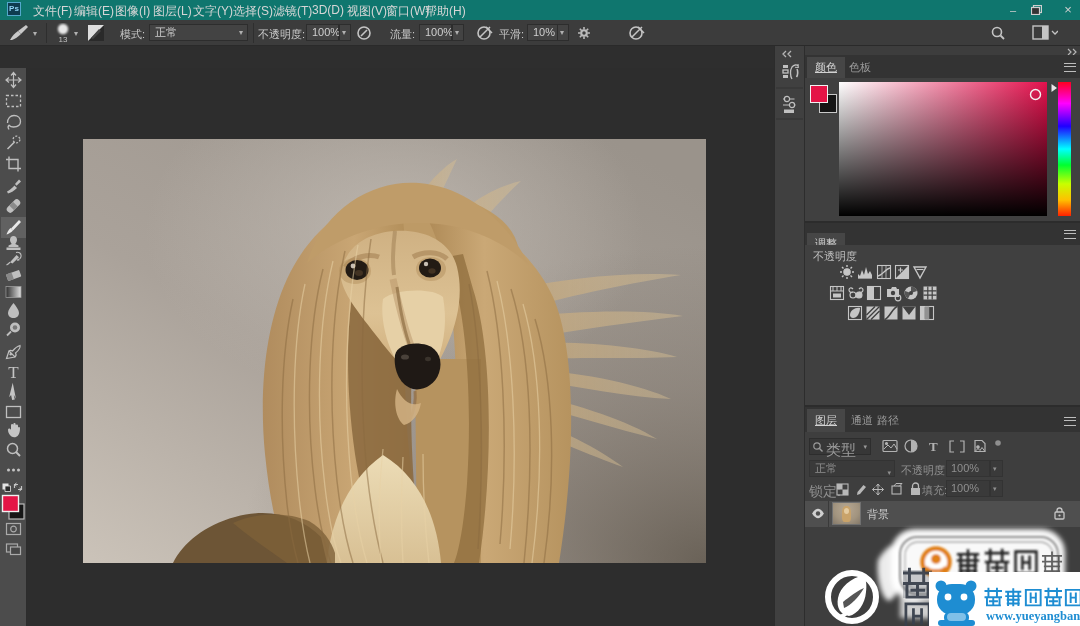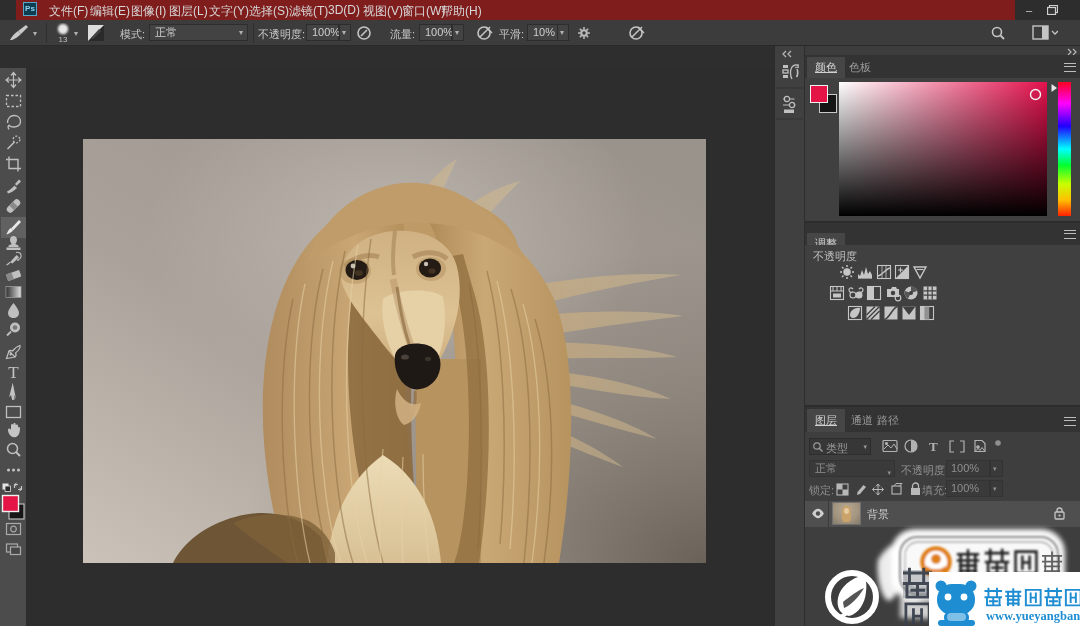--- a/index.html
+++ b/index.html
@@ -1,20 +1,20 @@
 <!DOCTYPE html>
 <html><head>
 <meta charset="utf-8">
 <style>
 html,body{margin:0;padding:0;}
 body{width:1080px;height:626px;overflow:hidden;background:#2d2d2d;font-family:"Liberation Sans",sans-serif;-webkit-font-smoothing:antialiased;}
 #app{position:relative;width:1080px;height:626px;}
 .abs{position:absolute;}
 
-#titlebar{left:16px;top:0;width:999px;height:20px;background:#7f1d1d;color:#d6d6d6;font-size:12px;}
+#titlebar{left:0;top:0;width:1080px;height:20px;background:#0f766e;color:#d6d6d6;font-size:12px;}
 #titlebar .menu{position:absolute;top:3px;letter-spacing:0px;text-align:center;}
 #pslogo{position:absolute;left:7px;top:2px;width:14px;height:14px;background:#0e3c50;border:1px solid #53a8cc;box-sizing:border-box;color:#8fd4f5;font-size:8px;font-weight:bold;text-align:center;line-height:12px;}
 .winbtn{position:absolute;top:0px;height:20px;width:30px;color:#cfcfcf;text-align:center;font-size:11px;line-height:20px;}
 
 #optbar{left:0;top:20px;width:1080px;height:26px;background:#3c3c3c;border-bottom:1px solid #2a2a2a;box-sizing:border-box;color:#cfcfcf;font-size:11px;}
 .opt-label{position:absolute;top:7px;color:#c8c8c8;}
 .opt-dd{position:absolute;top:4px;height:17px;background:#434343;border:1px solid #2d2d2d;box-sizing:border-box;color:#cfcfcf;font-size:11px;line-height:15px;padding-left:5px;}
 .opt-dd .car{position:absolute;right:4px;top:0px;color:#b0b0b0;font-size:8px;}
 .vsep{position:absolute;top:3px;width:1px;height:20px;background:#2e2e2e;}
 
@@ -548,21 +548,21 @@
     <div class="ptab" style="left:38px;top:363px;height:23px;line-height:23px">通道</div>
     <div class="ptab" style="left:64px;top:363px;height:23px;line-height:23px">路径</div>
     <div class="hamb" style="top:371px"></div>
     <div class="abs" style="left:0;top:386px;width:276px;height:194px;background:#3e3e3e"></div>
 
     <div class="abs" style="left:4px;top:392px;width:62px;height:17px;background:#373737;border:1px solid #2d2d2d;box-sizing:border-box">
       <svg class="abs" style="left:2px;top:2px" width="12" height="12">
           <circle cx="5" cy="5" r="3.2" fill="none" stroke="#9a9a9a" stroke-width="1.2"></circle>
           <path d="M7.5 7.5 L10.5 10.5" stroke="#9a9a9a" stroke-width="1.4"></path>
         </svg>
-      <span style="position:absolute;left:16px;top:2px;font-size:11px;color:#9a9a9a">类型</span>
+      <span style="position:absolute;left:16px;top:2px;font-size:15px;color:#9a9a9a">类型</span>
       <span style="position:absolute;right:3px;top:4px;font-size:7px;color:#9a9a9a">▾</span>
     </div>
     <svg class="abs" style="left:76px;top:392px" width="120" height="17" viewBox="0 0 120 17">
       <g fill="none" stroke="#b2b2b2" stroke-width="1.2">
         <rect x="2" y="2.5" width="14" height="11" rx="1"></rect>
         <path d="M3 11 L7 7 L10 10 L13 6 L16 11" stroke-width="1"></path>
         <circle cx="5.5" cy="5.5" r="1" fill="#b2b2b2"></circle>
         <circle cx="30" cy="8" r="6"></circle>
           <path d="M30 2 A6 6 0 0 1 30 14 Z" fill="#b2b2b2" stroke="none"></path>
         <text x="48" y="13" font-size="13" fill="#b2b2b2" stroke="none" font-weight="bold" font-family="Liberation Serif,serif">T</text>
@@ -574,21 +574,21 @@
       </g>
     </svg>
 
     <div class="abs" style="left:4px;top:414px;width:86px;height:17px;background:#3a3a3a;border:1px solid #333;box-sizing:border-box;color:#8f8f8f;font-size:11px;line-height:15px;padding-left:5px">正常<span style="position:absolute;right:3px;top:4px;font-size:7px">▾</span></div>
     <div class="abs" style="left:96px;top:417px;font-size:11px;color:#8f8f8f">不透明度:</div>
     <div class="abs" style="left:141px;top:414px;width:44px;height:17px;background:#3a3a3a;border:1px solid #333;box-sizing:border-box;color:#8f8f8f;font-size:11px;line-height:15px;padding-left:4px">100%</div>
     <div class="abs" style="left:185px;top:414px;width:13px;height:17px;background:#3a3a3a;border:1px solid #333;box-sizing:border-box">
         <span style="position:absolute;left:2px;top:4px;font-size:7px;color:#8f8f8f">▾</span>
       </div>
 
-    <div class="abs" style="left:4px;top:437px;font-size:11px;color:#8f8f8f">锁定:</div>
+    <div class="abs" style="left:4px;top:437px;font-size:14px;color:#8f8f8f">锁定:</div>
     <svg class="abs" style="left:30px;top:436px" width="86" height="15" viewBox="0 0 86 15">
       <g fill="none" stroke="#b8b8b8" stroke-width="1.1">
         <rect x="2" y="2" width="11" height="11"></rect>
           <path d="M2 2 h5.5 v5.5 h-5.5 Z M7.5 7.5 h5.5 v5.5 h-5.5 Z" fill="#b8b8b8" stroke="none"></path>
         <path d="M22 13 l3 -1 l6 -7 l-2.5 -2 l-6 7 Z" fill="#b8b8b8" stroke="none"></path>
         <path d="M43 2 v11 M37.5 7.5 h11 M41 4.5 l2 -2.5 l2 2.5 M41 10.5 l2 2.5 l2 -2.5 M39.5 5.5 l-2 2 l2 2 M46.5 5.5 l2 2 l-2 2" stroke-width="1"></path>
         <rect x="57" y="4" width="9" height="8"></rect>
           <path d="M59 4 l2 -2.5 h6 l-3 3" stroke-width="1"></path>
         <g transform="translate(76,0)">
             <rect x="0" y="6" width="9" height="7" fill="#b8b8b8" stroke="none"></rect>

